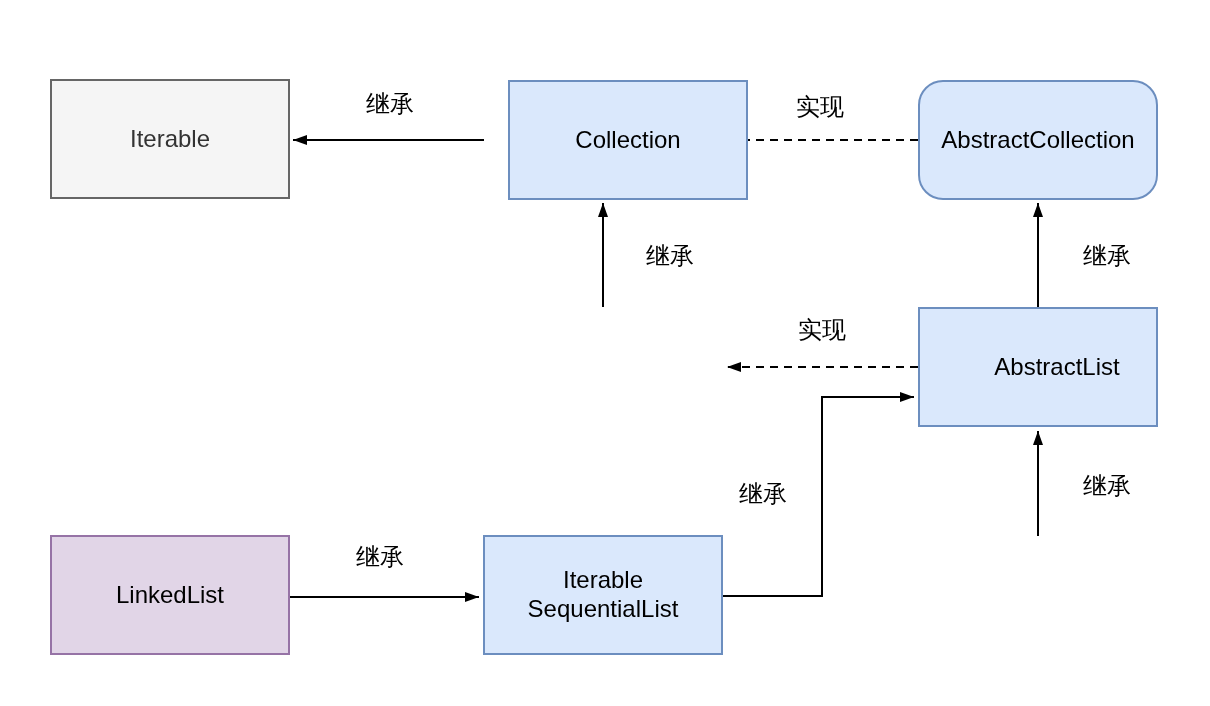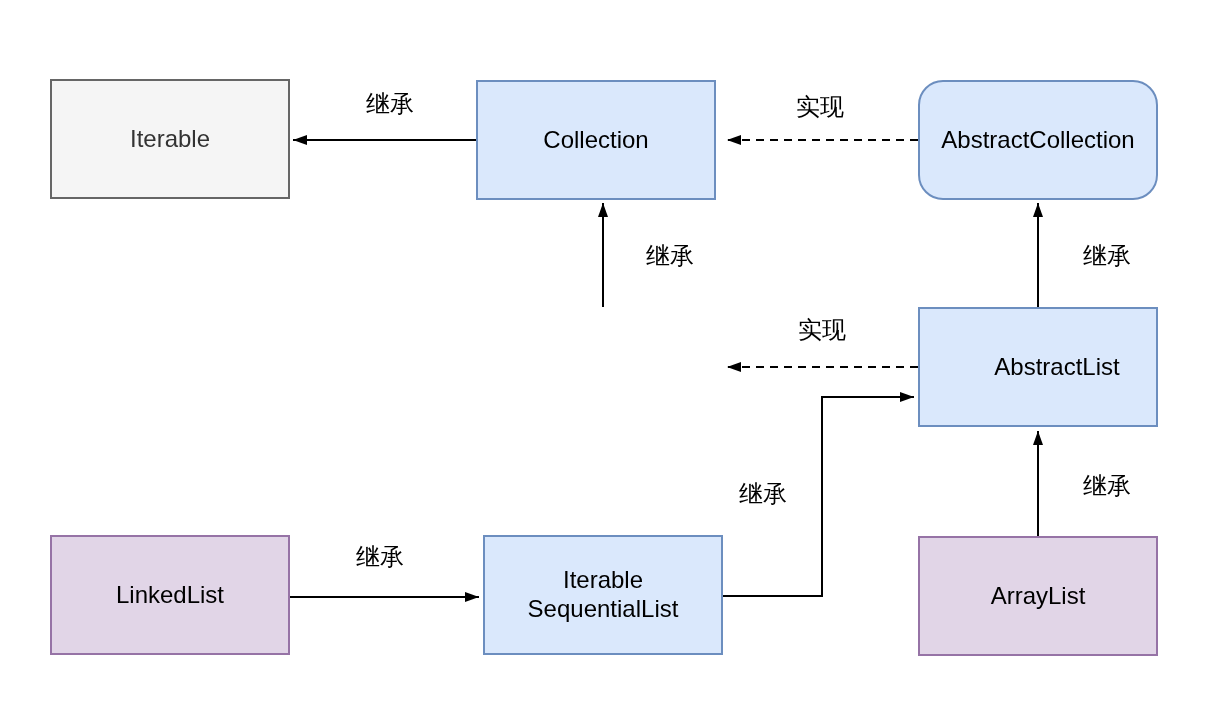--- a/index.html
+++ b/index.html
@@ -29,21 +29,21 @@
     font-size: 24px;
     line-height: 1.2;
     color: #000000;
     text-align: center;
   }
   .node.blue   { background: #dae8fc; border-color: #6c8ebf; }
   .node.purple { background: #e1d5e7; border-color: #9673a6; justify-content: center; }
   .node.gray   { background: #f5f5f5; border-color: #666666; color: #333333; }
 
   #node-iterable                 { left: 50px;  top: 79px;  }
-  #node-collection               { left: 476px; top: 80px; text-align: center;  }
+  #node-collection               { left: 508px; top: 80px; text-align: center;  }
   #node-abstract-collection      { left: 918px; top: 80px; border-radius: 25px;  }
   #node-list                     { left: 483px; top: 307px; }
   #node-abstract-list            { left: 918px; top: 307px; padding-left: 38px; }
   #node-linked-list              { left: 50px;  top: 535px; }
   #node-abstract-sequential-list { left: 483px; top: 535px; }
   #node-array-list               { left: 918px; top: 536px; }
 
   .edge-label {
     position: absolute;
     transform: translate(-50%, -50%);
@@ -108,23 +108,20 @@
 
   <div class="node purple" id="node-linked-list">
     <span>LinkedList</span>
   </div>
 
   <div class="node blue" id="node-abstract-sequential-list">
     <span>Iterable</span>
     <span>SequentialList</span>
   </div>
 
-  <div class="node purple" id="node-array-list">
-    <span>ArrayList</span>
-  </div>
 
   <div class="edge-label" id="label-collection-iterable">继承</div>
 
   <div class="edge-label" id="label-abstractcollection-collection">实现</div>
 
   <div class="edge-label" id="label-list-collection">继承</div>
 
   <div class="edge-label" id="label-abstractlist-abstractcollection">继承</div>
 
   <div class="edge-label" id="label-abstractlist-list">实现</div>

